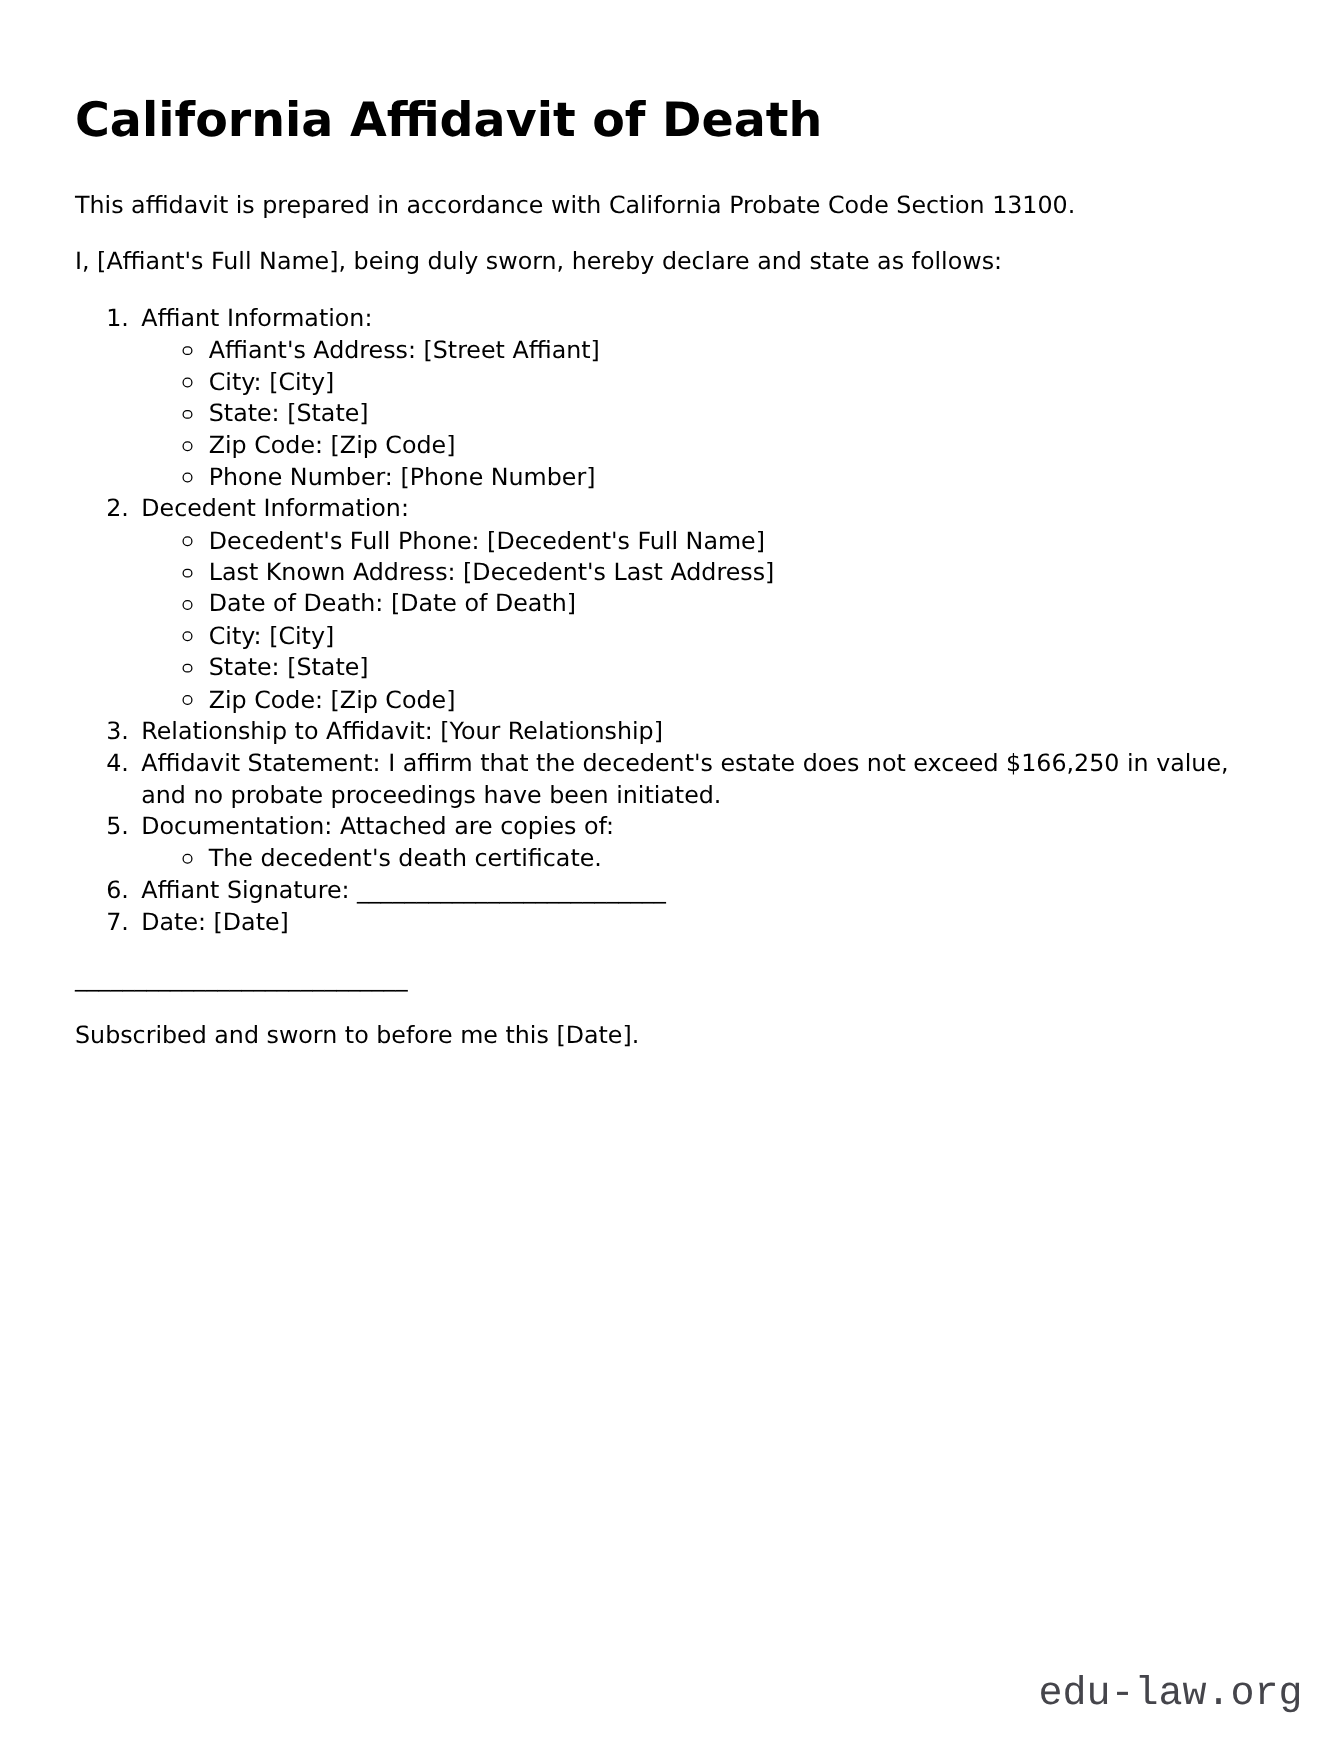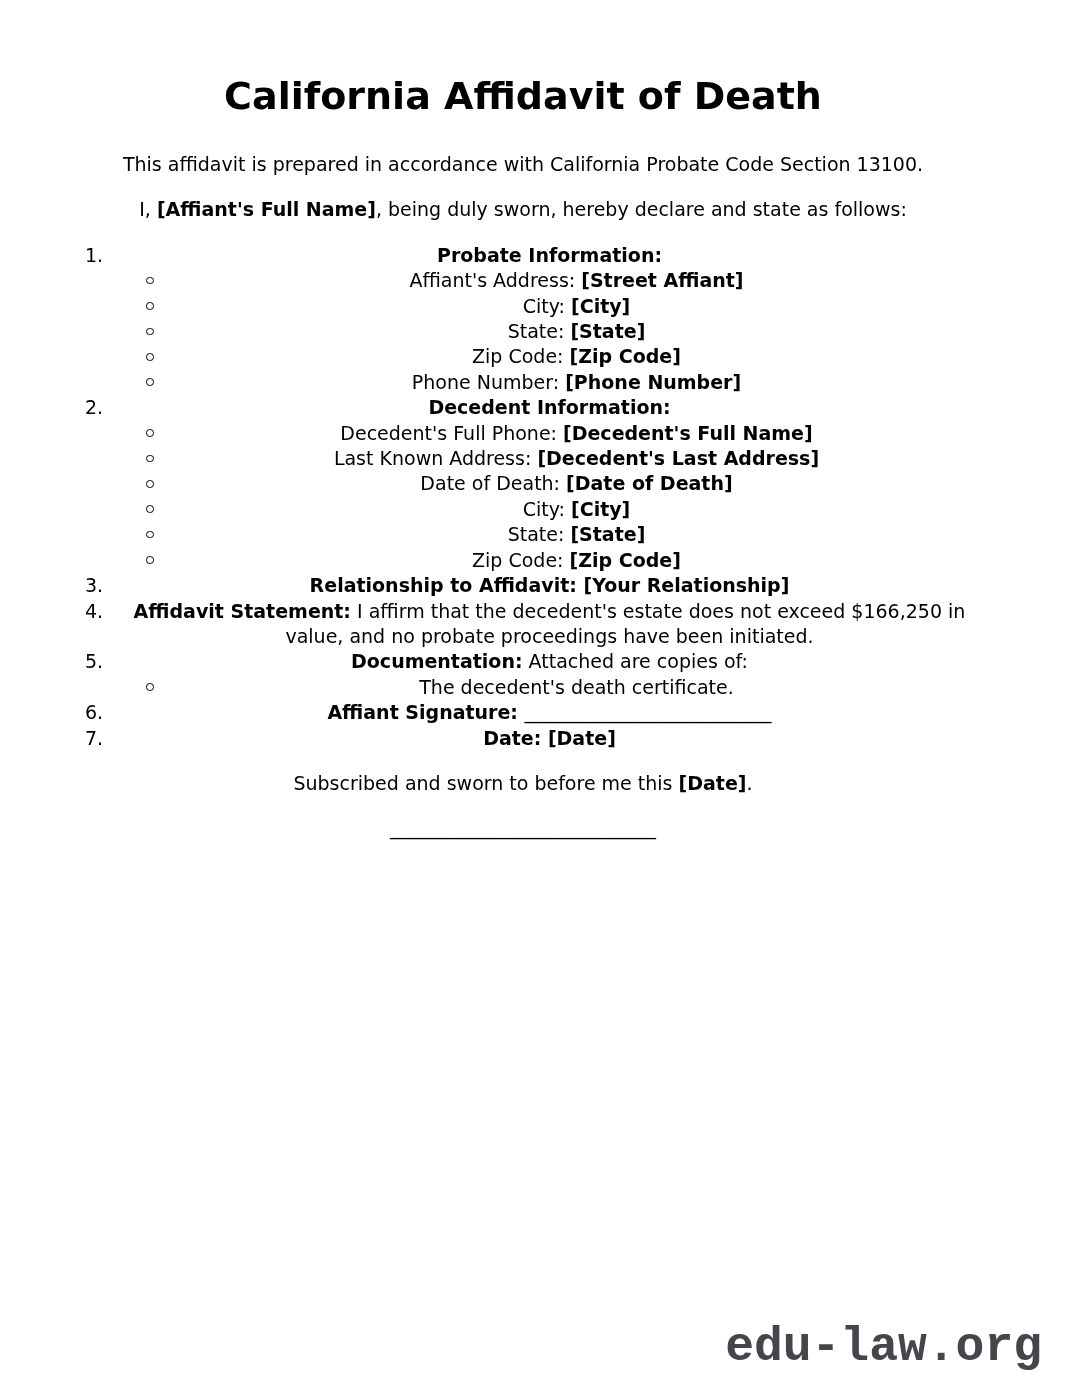--- a/index.html
+++ b/index.html
@@ -7,29 +7,29 @@
     width: 1075px;
     height: 1391px;
     background: #ffffff;
     color: #000000;
     font-family: "DejaVu Sans", "Liberation Sans", sans-serif;
     font-size: 19px;
     line-height: 25.4px;
     position: relative;
     overflow: hidden;
   }
-  .page { padding: 73px 89px 0 60px; text-align: center; }
+  .page { padding: 73px 89px 0 60px; }
   h1.doc-title {
     font-size: 38px;
     line-height: 46px;
     font-weight: bold;
     margin: 0 0 33px 0;
   }
   p { margin: 20px 0; }
-  b, .bold { font-weight: bold; }
+  b, .bold { font-weight: normal; }
 
   ol.main-list {
     list-style: none;
     margin: 20px 0;
     padding: 0;
   }
   ol.main-list > li {
     position: relative;
     padding-left: 53px;
   }
@@ -55,24 +55,23 @@
     width: 5.6px;
     height: 5.6px;
     border: 1.4px solid #000;
     border-radius: 50%;
   }
   .watermark {
     position: absolute;
     right: 33px;
     bottom: 20px;
     font-family: "Liberation Mono", "DejaVu Sans Mono", monospace;
-    font-size: 48px;
+    font-size: 32px;
     line-height: 1;
     color: #45454b;
-    font-weight: bold;
   }
 </style>
 </head>
 <body>
 
 <div class="page">
 
   <h1 class="doc-title">California Affidavit of Death</h1>
 
   <p>
@@ -80,21 +79,21 @@
   </p>
 
   <p>
     <span>I, </span><b>[Affiant's Full Name]</b><span>, being duly sworn, hereby declare and state as follows:</span>
   </p>
 
   <ol class="main-list">
 
     <li>
       <span class="num">1.</span>
-      <b>Probate Information:</b>
+      <b>Affiant Information:</b>
       <ul class="sub-list">
         <li><span class="blt"></span><span>Affiant's Address: </span><b>[Street Affiant]</b></li>
         <li><span class="blt"></span><span>City: </span><b>[City]</b></li>
         <li><span class="blt"></span><span>State: </span><b>[State]</b></li>
         <li><span class="blt"></span><span>Zip Code: </span><b>[Zip Code]</b></li>
         <li><span class="blt"></span><span>Phone Number: </span><b>[Phone Number]</b></li>
       </ul>
     </li>
 
     <li>
@@ -134,23 +133,23 @@
     </li>
 
     <li>
       <span class="num">7.</span>
       <b>Date: [Date]</b>
     </li>
 
   </ol>
 
   <p>
-    <span>Subscribed and sworn to before me this </span><b>[Date]</b><span>.</span>
+    <span>____________________________</span>
   </p>
 
   <p>
-    <span>____________________________</span>
+    <span>Subscribed and sworn to before me this </span><b>[Date]</b><span>.</span>
   </p>
 
 
 </div>
 
 <div class="watermark">edu-law.org</div>
 
 </body></html>

